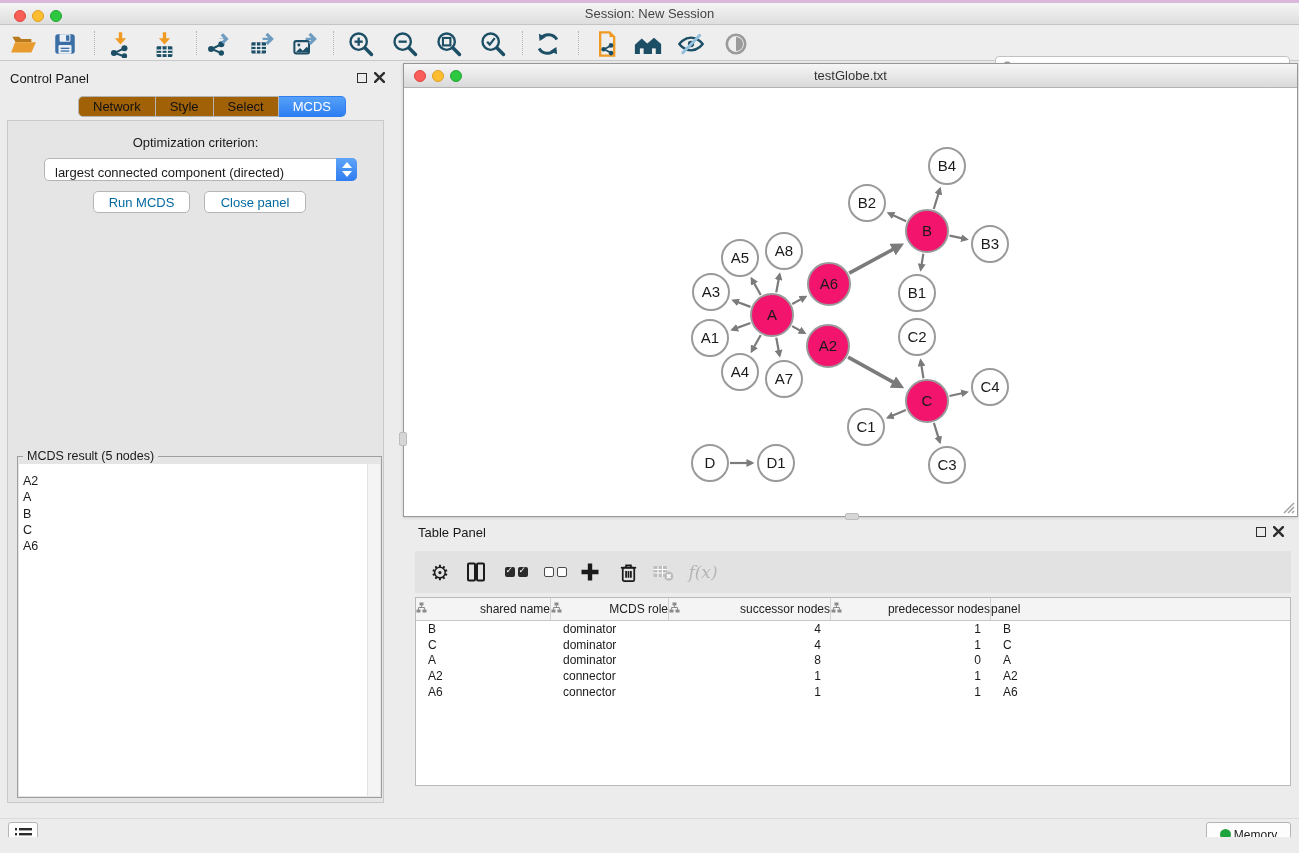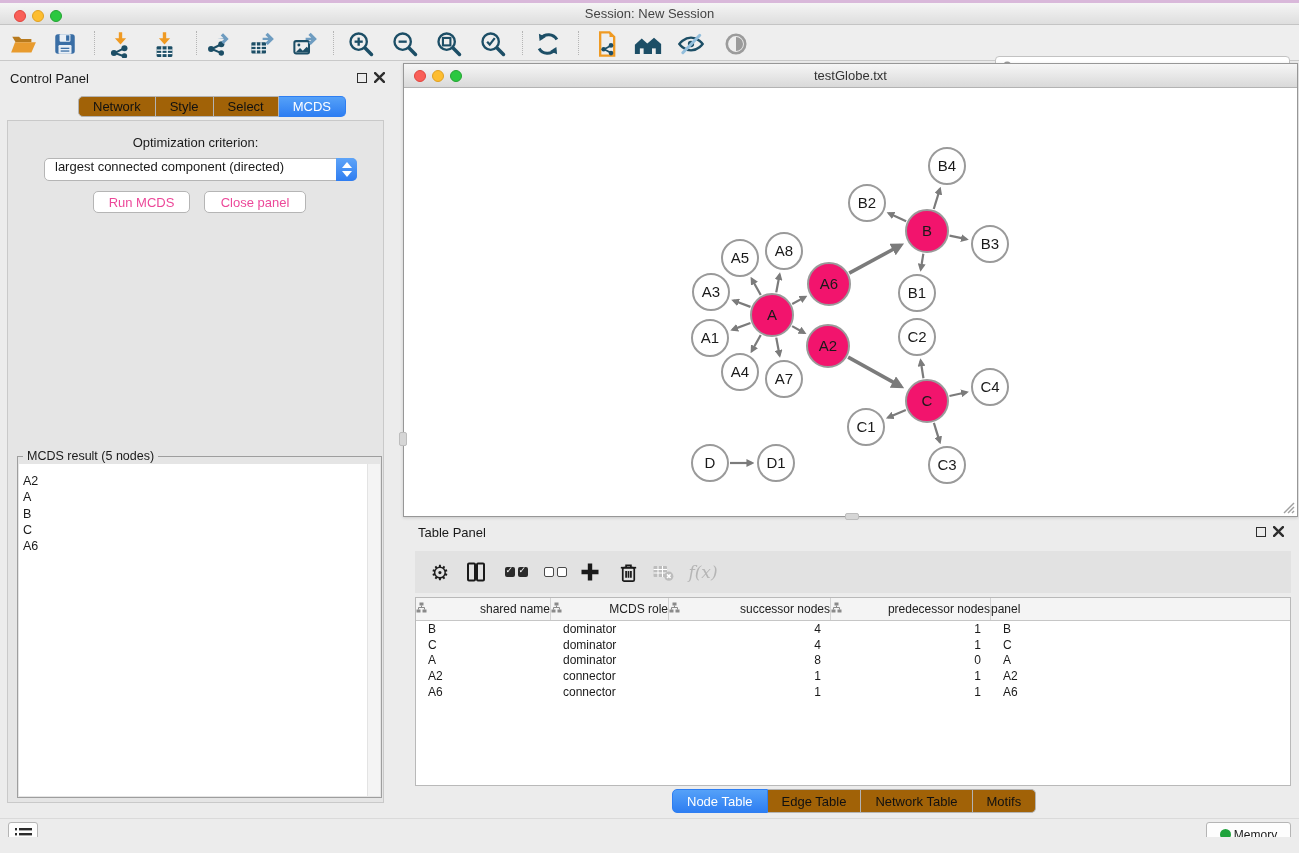--- a/index.html
+++ b/index.html
@@ -35,30 +35,30 @@
   .seg { height:21px; background:#a16207; border:1px solid #b3b3b3; border-left:none;
     font-size:13px; display:flex; align-items:center; justify-content:center; padding:0 14px; color:#111; }
   .seg:first-child { border-left:1px solid #b3b3b3; border-radius:5px 0 0 5px; }
   .seg:last-child { border-radius:0 5px 5px 0; }
   .seg.active { background:linear-gradient(#55a1f8,#2e7ef2); border-color:#2e7ef2; color:#fff; }
   .cp-tabs { left:78px; top:96px; }
   .cp-inner { position:absolute; left:7px; top:120px; width:377px; height:683px;
     background:#e5e5e5; border:1px solid #c9c9c9; }
   .opt-label { position:absolute; left:0; width:100%; top:14px; text-align:center; font-size:13px; }
   .dropdown { position:absolute; left:36px; top:37px; width:313px; height:23px; background:#fff;
-    border:1px solid #b5b5b5; border-radius:5px; display:flex; align-items:flex-start; }
+    border:1px solid #b5b5b5; border-radius:5px; display:flex; align-items:flex-end; }
   .dropdown .dd-text { flex:1; font-size:13px; padding-left:10px; white-space:nowrap; overflow:hidden; }
   .dd-stepper { width:21px; height:23px; margin:-1px -1px -1px 0; border-radius:0 5px 5px 0;
     background:linear-gradient(#5ea4f8,#2f7df1); position:relative; }
   .dd-stepper .up { position:absolute; left:5.5px; top:4px; border-left:5px solid transparent;
     border-right:5px solid transparent; border-bottom:6px solid #fff; }
   .dd-stepper .down { position:absolute; left:5.5px; bottom:4px; border-left:5px solid transparent;
     border-right:5px solid transparent; border-top:6px solid #fff; }
   .btn { position:absolute; height:22px; background:#fff; border:1px solid #b5b5b5; border-radius:5px;
-    font-size:13px; display:flex; align-items:center; justify-content:center; color:#ec4899; }
+    font-size:13px; display:flex; align-items:center; justify-content:center; color:#0369a1; }
   .groupbox { position:absolute; left:9px; top:335px; width:365px; height:342px;
     border:1px solid #9e9e9e; }
   .groupbox .gb-label { position:absolute; left:5px; top:-8px; background:#e5e5e5; padding:0 4px;
     font-size:12.5px; }
   .listbox { position:absolute; left:1px; top:7px; right:1px; bottom:1px; background:#fff; overflow:hidden; }
   .listbox .items { padding:9px 0 0 4px; font-size:12.5px; line-height:16.3px; }
   .list-scroll { position:absolute; right:0; top:0; bottom:0; width:13px; background:#f4f4f4; border-left:1px solid #e3e3e3; }
 
   
   .net-window { position:absolute; left:403px; top:63px; width:895px; height:454px;
@@ -612,26 +612,20 @@
         <div class="tr">
           <div class="td al" style="width: 135px;">A6</div>
           <div class="td al" style="width: 118px;">connector</div>
           <div class="td ar" style="width: 162px;">1</div>
           <div class="td ar" style="width: 160px;">1</div>
           <div class="td al" style="width: 86px;">A6</div>
         </div>
       </div>
   </div>
 
-  <div class="seg-row tp-tabs">
-      <div class="seg active">Node Table</div>
-      <div class="seg">Edge Table</div>
-      <div class="seg">Network Table</div>
-      <div class="seg">Motifs</div>
-    </div>
 
   <div class="statusbar">
     <div class="menu-btn">
       <svg width="17" height="15" viewBox="0 0 17 15">
           <g fill="#2b2b2b">
             <rect x="0" y="1" width="2" height="2.4"></rect>
             <rect x="4" y="1" width="13" height="2.4"></rect>
             <rect x="0" y="6" width="2" height="2.4"></rect>
             <rect x="4" y="6" width="13" height="2.4"></rect>
             <rect x="0" y="11" width="2" height="2.4"></rect>

